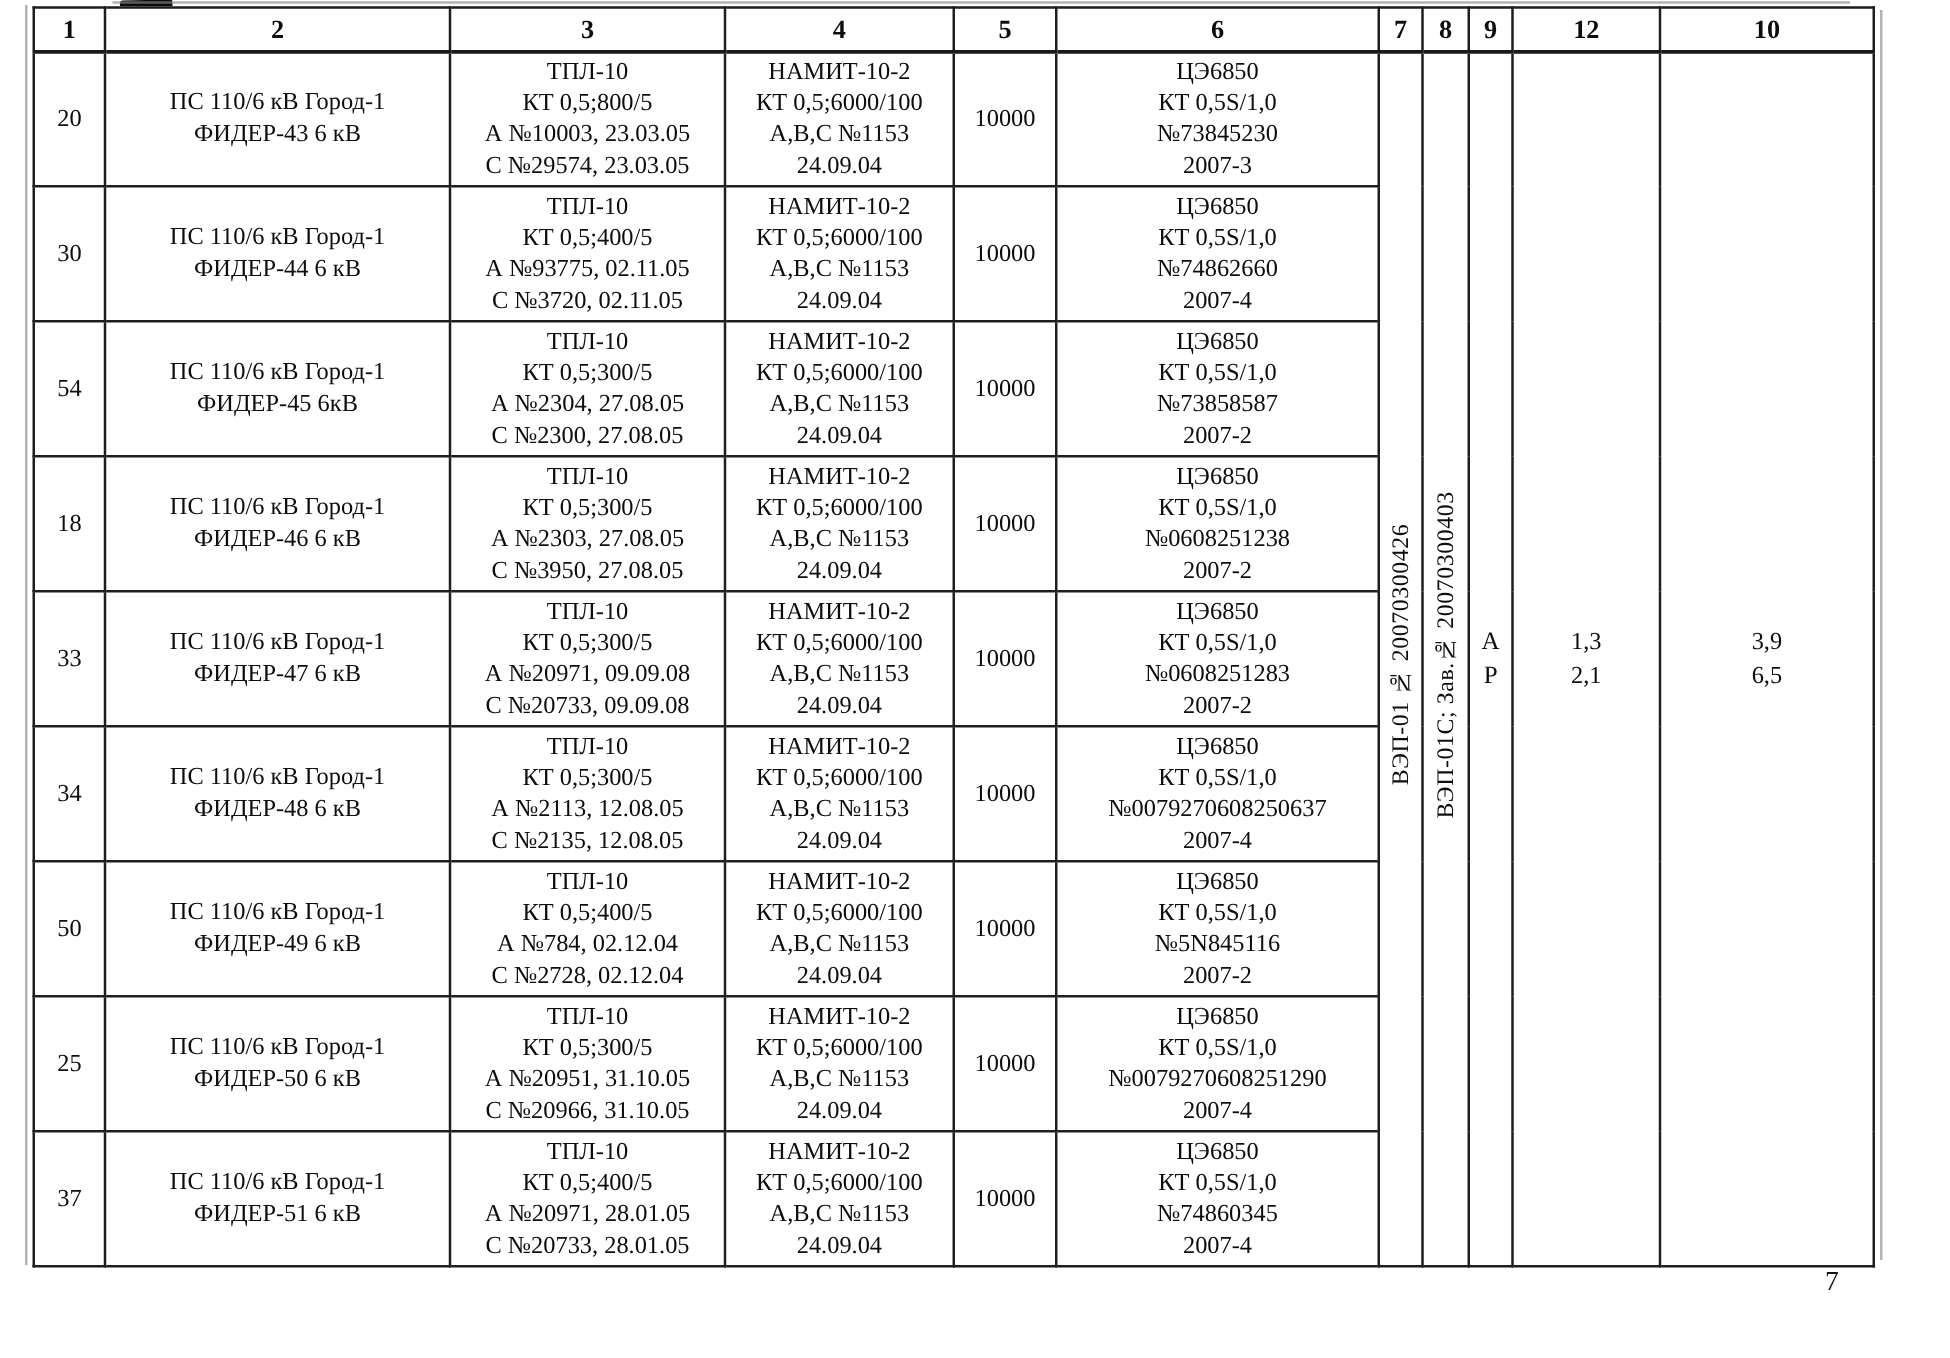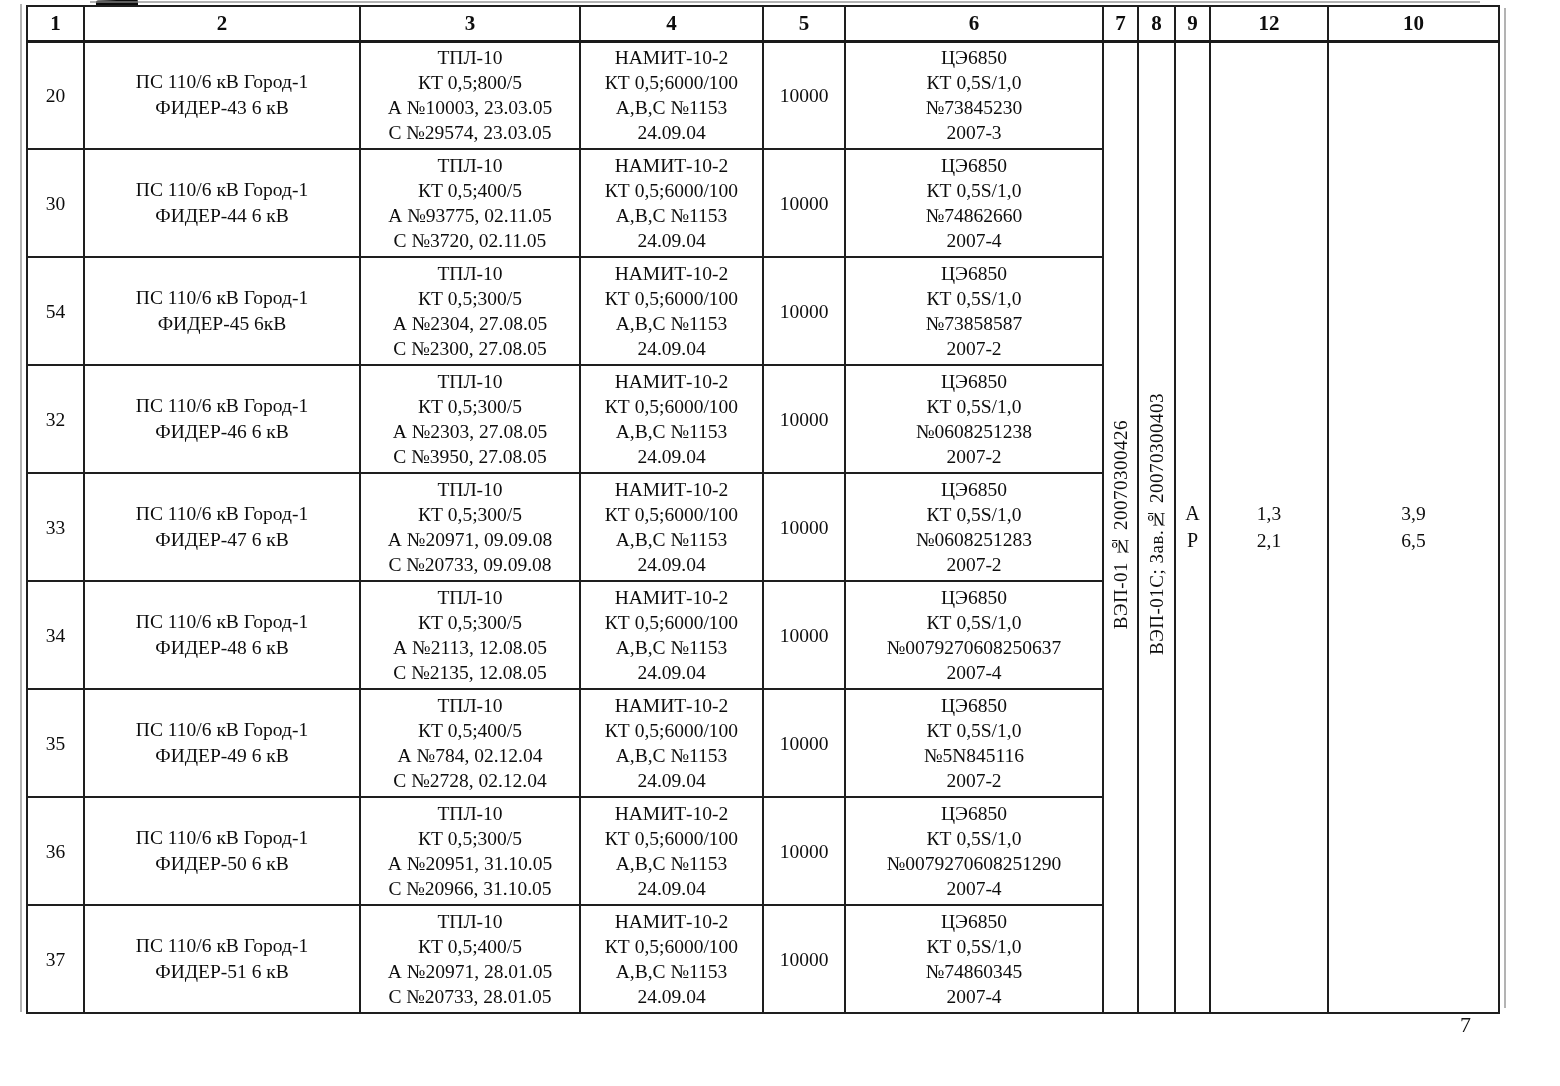--- a/index.html
+++ b/index.html
@@ -167,21 +167,21 @@
 КТ 0,5;6000/100
 А,В,С №1153
 24.09.04</td>
       <td>10000</td>
       <td>ЦЭ6850
 КТ 0,5S/1,0
 №73858587
 2007-2</td>
     </tr>
     <tr>
-      <td>32</td>
+      <td>18</td>
       <td class="c-feeder">ПС 110/6 кВ Город-1
 ФИДЕР-46 6 кВ</td>
       <td>ТПЛ-10
 КТ 0,5;300/5
 А №2303, 27.08.05
 С №3950, 27.08.05</td>
       <td>НАМИТ-10-2
 КТ 0,5;6000/100
 А,В,С №1153
 24.09.04</td>
@@ -221,39 +221,39 @@
 КТ 0,5;6000/100
 А,В,С №1153
 24.09.04</td>
       <td>10000</td>
       <td>ЦЭ6850
 КТ 0,5S/1,0
 №0079270608250637
 2007-4</td>
     </tr>
     <tr>
-      <td>35</td>
+      <td>50</td>
       <td class="c-feeder">ПС 110/6 кВ Город-1
 ФИДЕР-49 6 кВ</td>
       <td>ТПЛ-10
 КТ 0,5;400/5
 А №784, 02.12.04
 С №2728, 02.12.04</td>
       <td>НАМИТ-10-2
 КТ 0,5;6000/100
 А,В,С №1153
 24.09.04</td>
       <td>10000</td>
       <td>ЦЭ6850
 КТ 0,5S/1,0
 №5N845116
 2007-2</td>
     </tr>
     <tr>
-      <td>36</td>
+      <td>25</td>
       <td class="c-feeder">ПС 110/6 кВ Город-1
 ФИДЕР-50 6 кВ</td>
       <td>ТПЛ-10
 КТ 0,5;300/5
 А №20951, 31.10.05
 С №20966, 31.10.05</td>
       <td>НАМИТ-10-2
 КТ 0,5;6000/100
 А,В,С №1153
 24.09.04</td>

